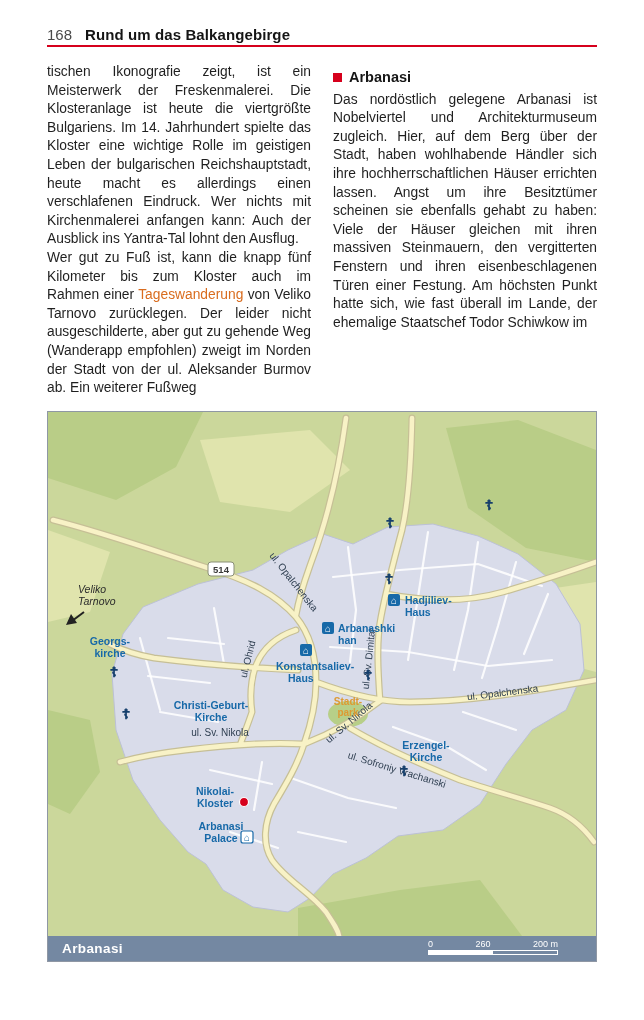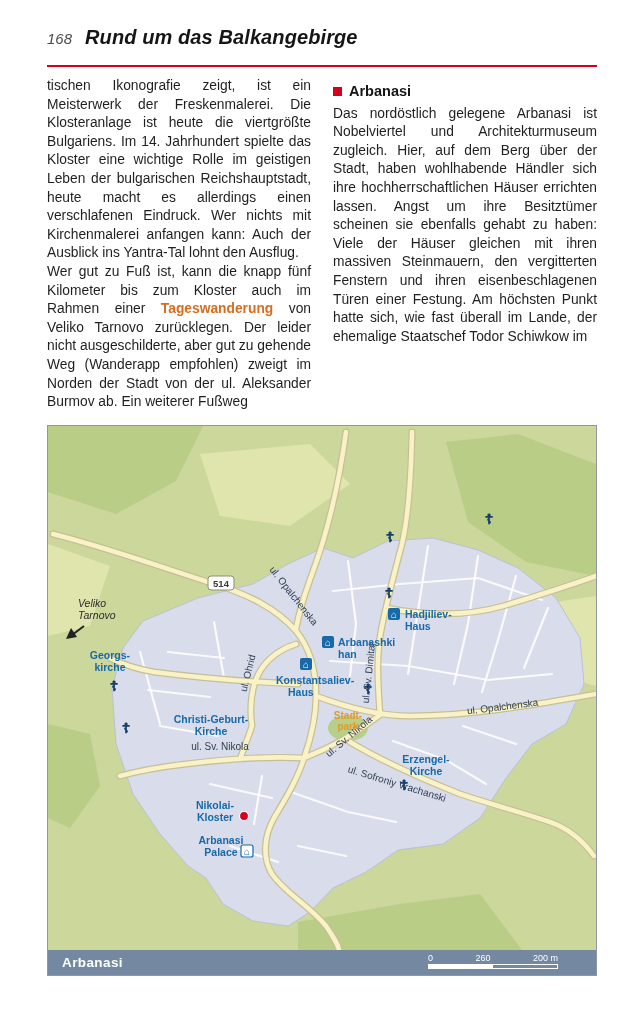--- a/index.html
+++ b/index.html
@@ -13,29 +13,29 @@
     --map-bar:#7488a2;
     --park-label:#dd9a33;
   }
   *{margin:0;padding:0;box-sizing:border-box}
   body{
     width:644px;height:1020px;background:#fff;overflow:hidden;
     font-family:"Liberation Sans",sans-serif;color:#1f1f1f;
   }
   .page-header{
     margin:26px 47px 0;display:flex;align-items:baseline;gap:13px;
-    border-bottom:2.5px solid var(--accent);padding-bottom:16px;font-style:italic;
+    border-bottom:2.5px solid var(--accent);padding-bottom:2px;
   }
   .page-num{font-size:15px;color:#4a4a4a;font-weight:normal}
-  .chapter-title{font-size:20px;font-weight:bold;color:#151515;letter-spacing:.1px}
-  .columns{margin:10px 47px 0;display:flex;gap:22px}
+  .chapter-title{font-size:15px;font-weight:bold;color:#151515;letter-spacing:.1px}
+  .columns{margin:16px 47px 0;display:flex;gap:22px}
   .col{flex:1;font-size:13.8px;line-height:18.6px;text-align:justify;
        -webkit-hyphens:auto;hyphens:auto}
   .col p{margin:0}
-  .hl{color:var(--highlight);font-weight:bold}
+  .hl{color:var(--highlight);font-weight:normal}
   .section-heading{font-size:14.5px;font-weight:bold;color:#151515;margin:5px 0 4px;
       display:flex;align-items:center;gap:7px}
   .bullet{display:inline-block;width:9px;height:9px;background:var(--accent);flex:0 0 auto}
   
   .map-figure{width:550px;margin:13px 47px 0;border:1px solid #8f97a4}
   .map-figure svg{display:block;background:var(--map-land)}
   .land{fill:var(--map-land)}
   .forest{fill:var(--map-forest)}
   .field{fill:#e0e4ad}
   .town{fill:var(--map-town);stroke:#bcc1d6;stroke-width:1}

